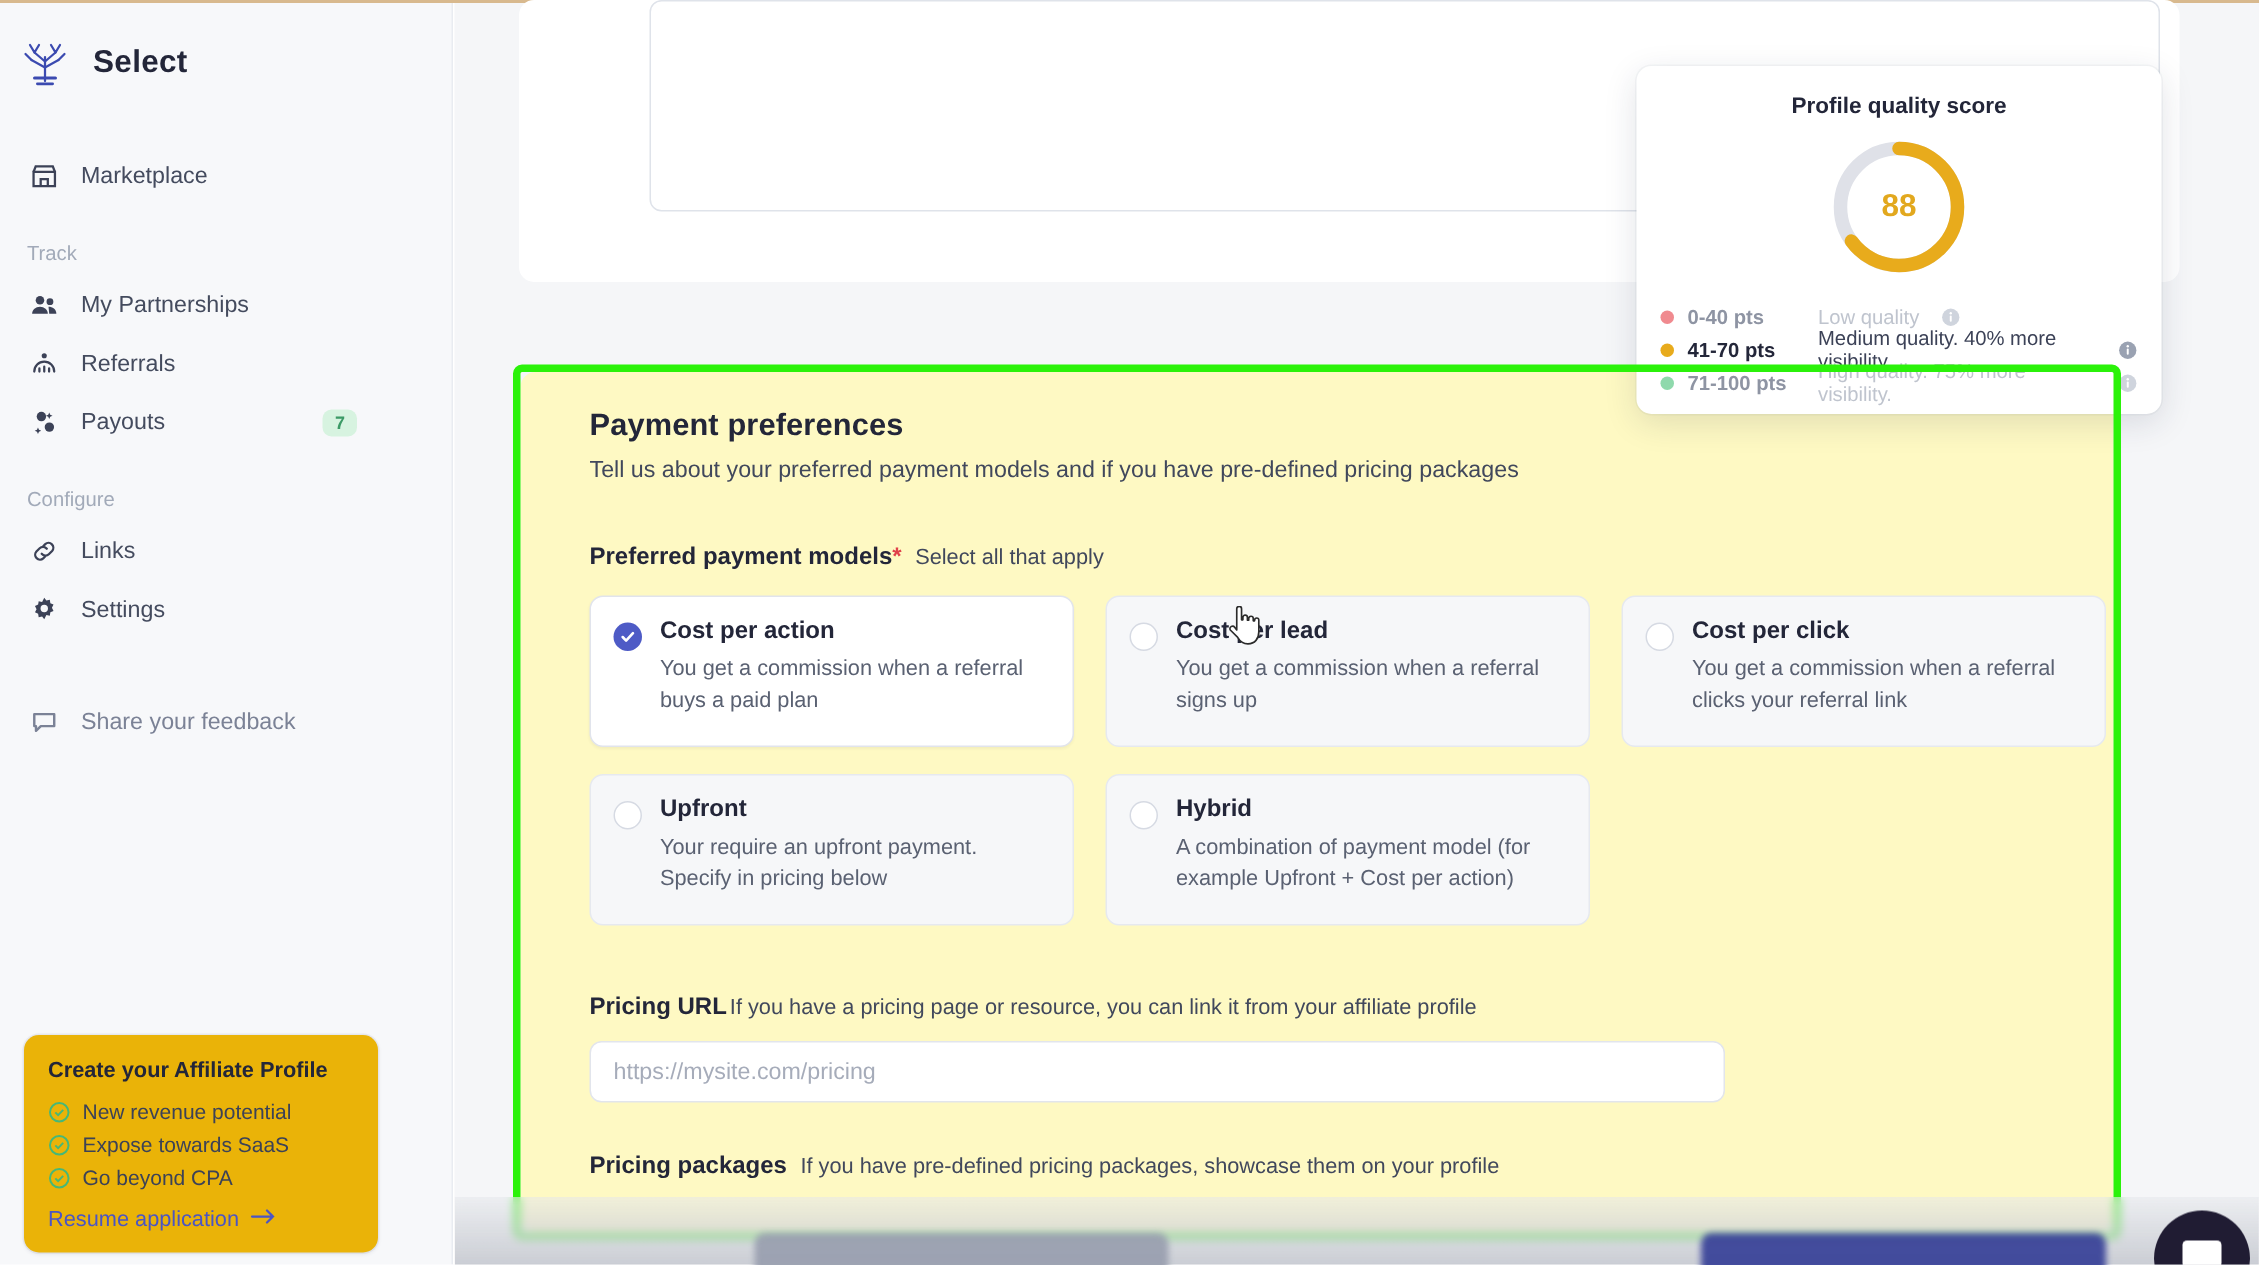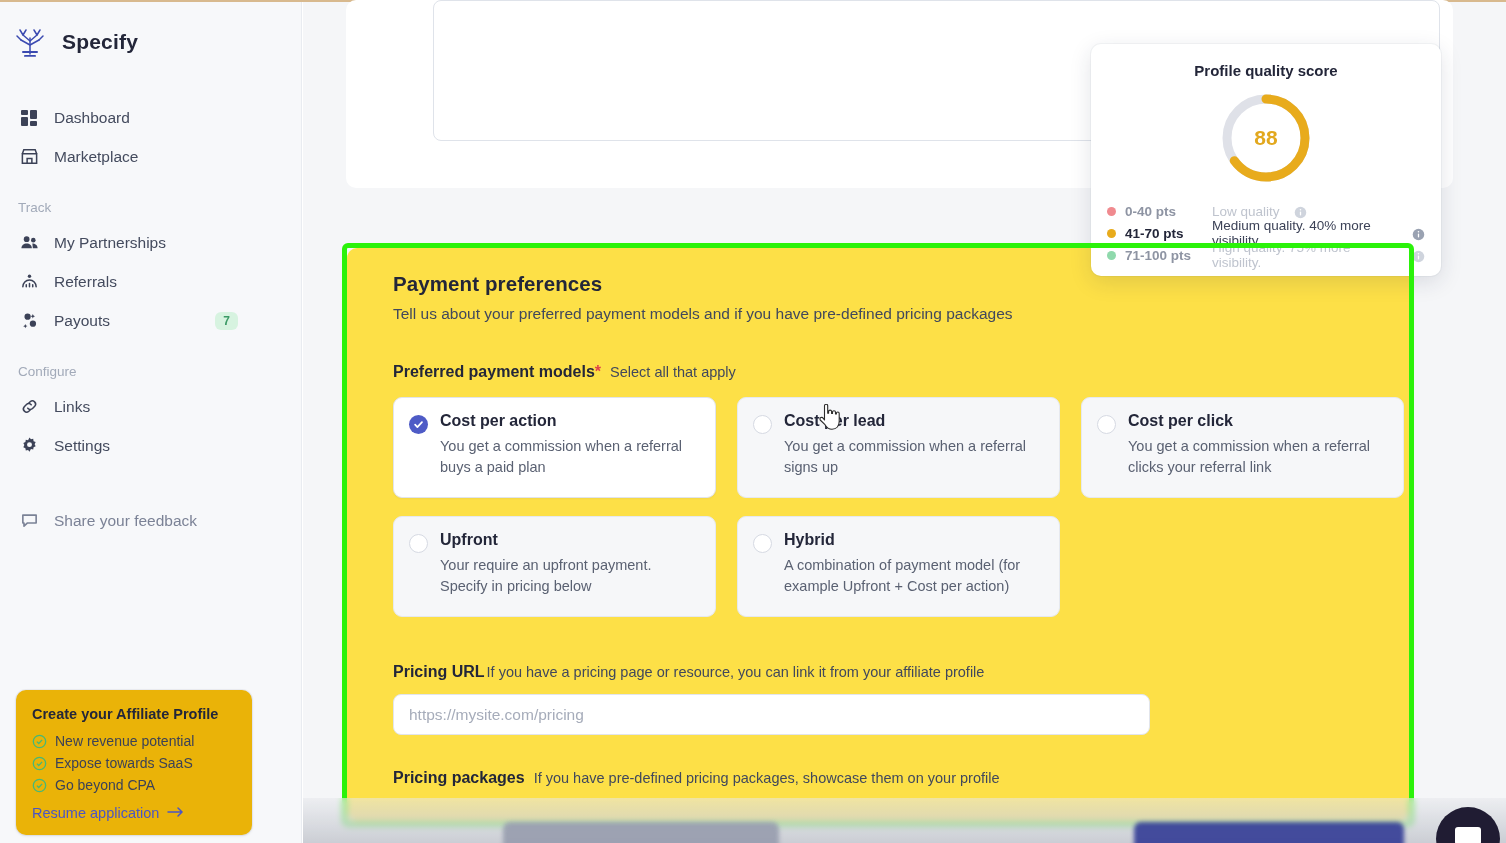--- a/index.html
+++ b/index.html
@@ -80,21 +80,21 @@
   }
 
   
   .highlight {
     position: absolute; left: 39px; top: 241px; width: 1072px; height: 584px;
     border: 5px solid #2bf20a; border-radius: 6px; pointer-events: none; z-index: 40;
   }
 
   .pay-card {
     position: absolute; left: 44px; top: 246px; width: 1062px; height: 574px;
-    background: #fde047; border-radius: 10px; overflow: hidden;
+    background: #fef9c3; border-radius: 10px; overflow: hidden;
   }
 
   .pay-head { padding: 24px 46px 0 46px; }
   .pay-title { font-size: 20.5px; font-weight: 600; color: #232639; letter-spacing: .1px; }
   .pay-sub { font-size: 15.5px; color: #41485c; margin-top: 9px; }
 
   .field-label-row { display: flex; align-items: baseline; gap: 9px; margin-top: 40px; }
   .field-label { font-size: 16px; font-weight: 600; color: #232639; }
   .req-star { color: #e0414a; font-weight: 600; }
   .field-hint { font-size: 14.5px; color: #41485c; font-weight: 400; }
@@ -195,36 +195,25 @@
             <path d="M18 30 V14"></path>
             <path d="M18 17 L11 11 M18 17 L25 11"></path>
             <path d="M18 21 L9 16 M18 21 L27 16"></path>
             <path d="M11 11 L8 6 M11 11 L14 6 M25 11 L22 6 M25 11 L28 6"></path>
             <path d="M9 16 L5 12 M27 16 L31 12"></path>
           </g>
           <rect x="10" y="27" width="16" height="2" rx="1" fill="#3b4ab0"></rect>
           <rect x="12" y="31" width="12" height="1.8" rx=".9" fill="#3b4ab0"></rect>
         </svg>
       </span>
-      <span class="brand-name">Specify</span>
+      <span class="brand-name">Select</span>
     </div>
 
     <nav class="nav">
 
-      <div class="nav-item">
-        <span class="nav-icon">
-          <svg width="18" height="18" viewBox="0 0 18 18" fill="currentColor">
-            <rect x="1" y="1" width="7" height="5" rx="1"></rect>
-            <rect x="10" y="1" width="7" height="9" rx="1"></rect>
-            <rect x="1" y="8" width="7" height="9" rx="1"></rect>
-            <rect x="10" y="12" width="7" height="5" rx="1"></rect>
-          </svg>
-        </span>
-        <span class="nav-label">Dashboard</span>
-      </div>
 
       <div class="nav-item">
         <span class="nav-icon">
           <svg width="19" height="19" viewBox="0 0 20 20" fill="none" stroke="currentColor" stroke-width="1.6">
             <path d="M2.5 7h15v10h-15z"></path>
             <path d="M2.5 7 4 3h12l1.5 4"></path>
             <path d="M7.5 17v-5h5v5"></path>
           </svg>
         </span>
         <span class="nav-label">Marketplace</span>

